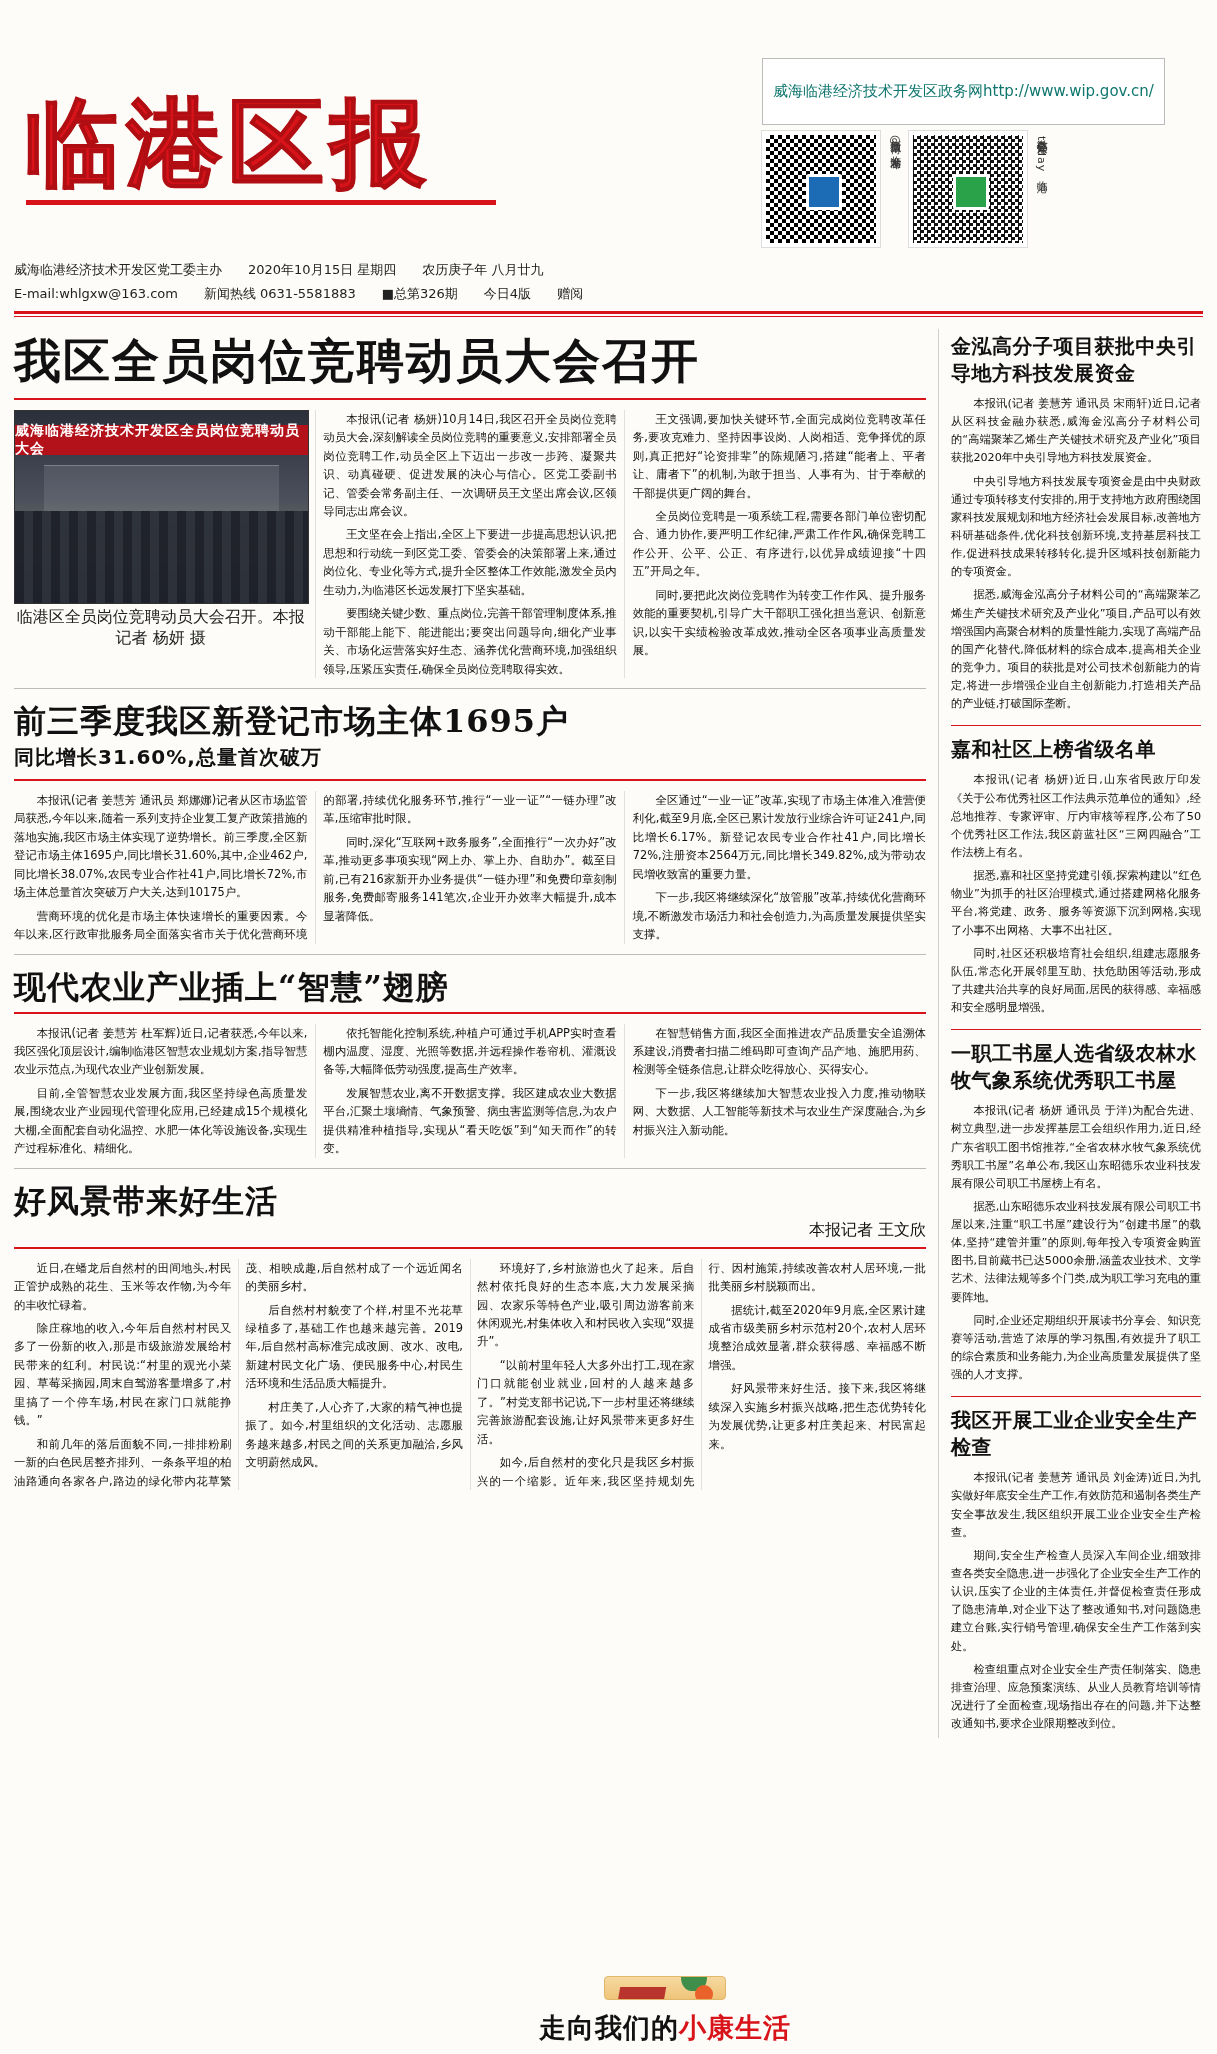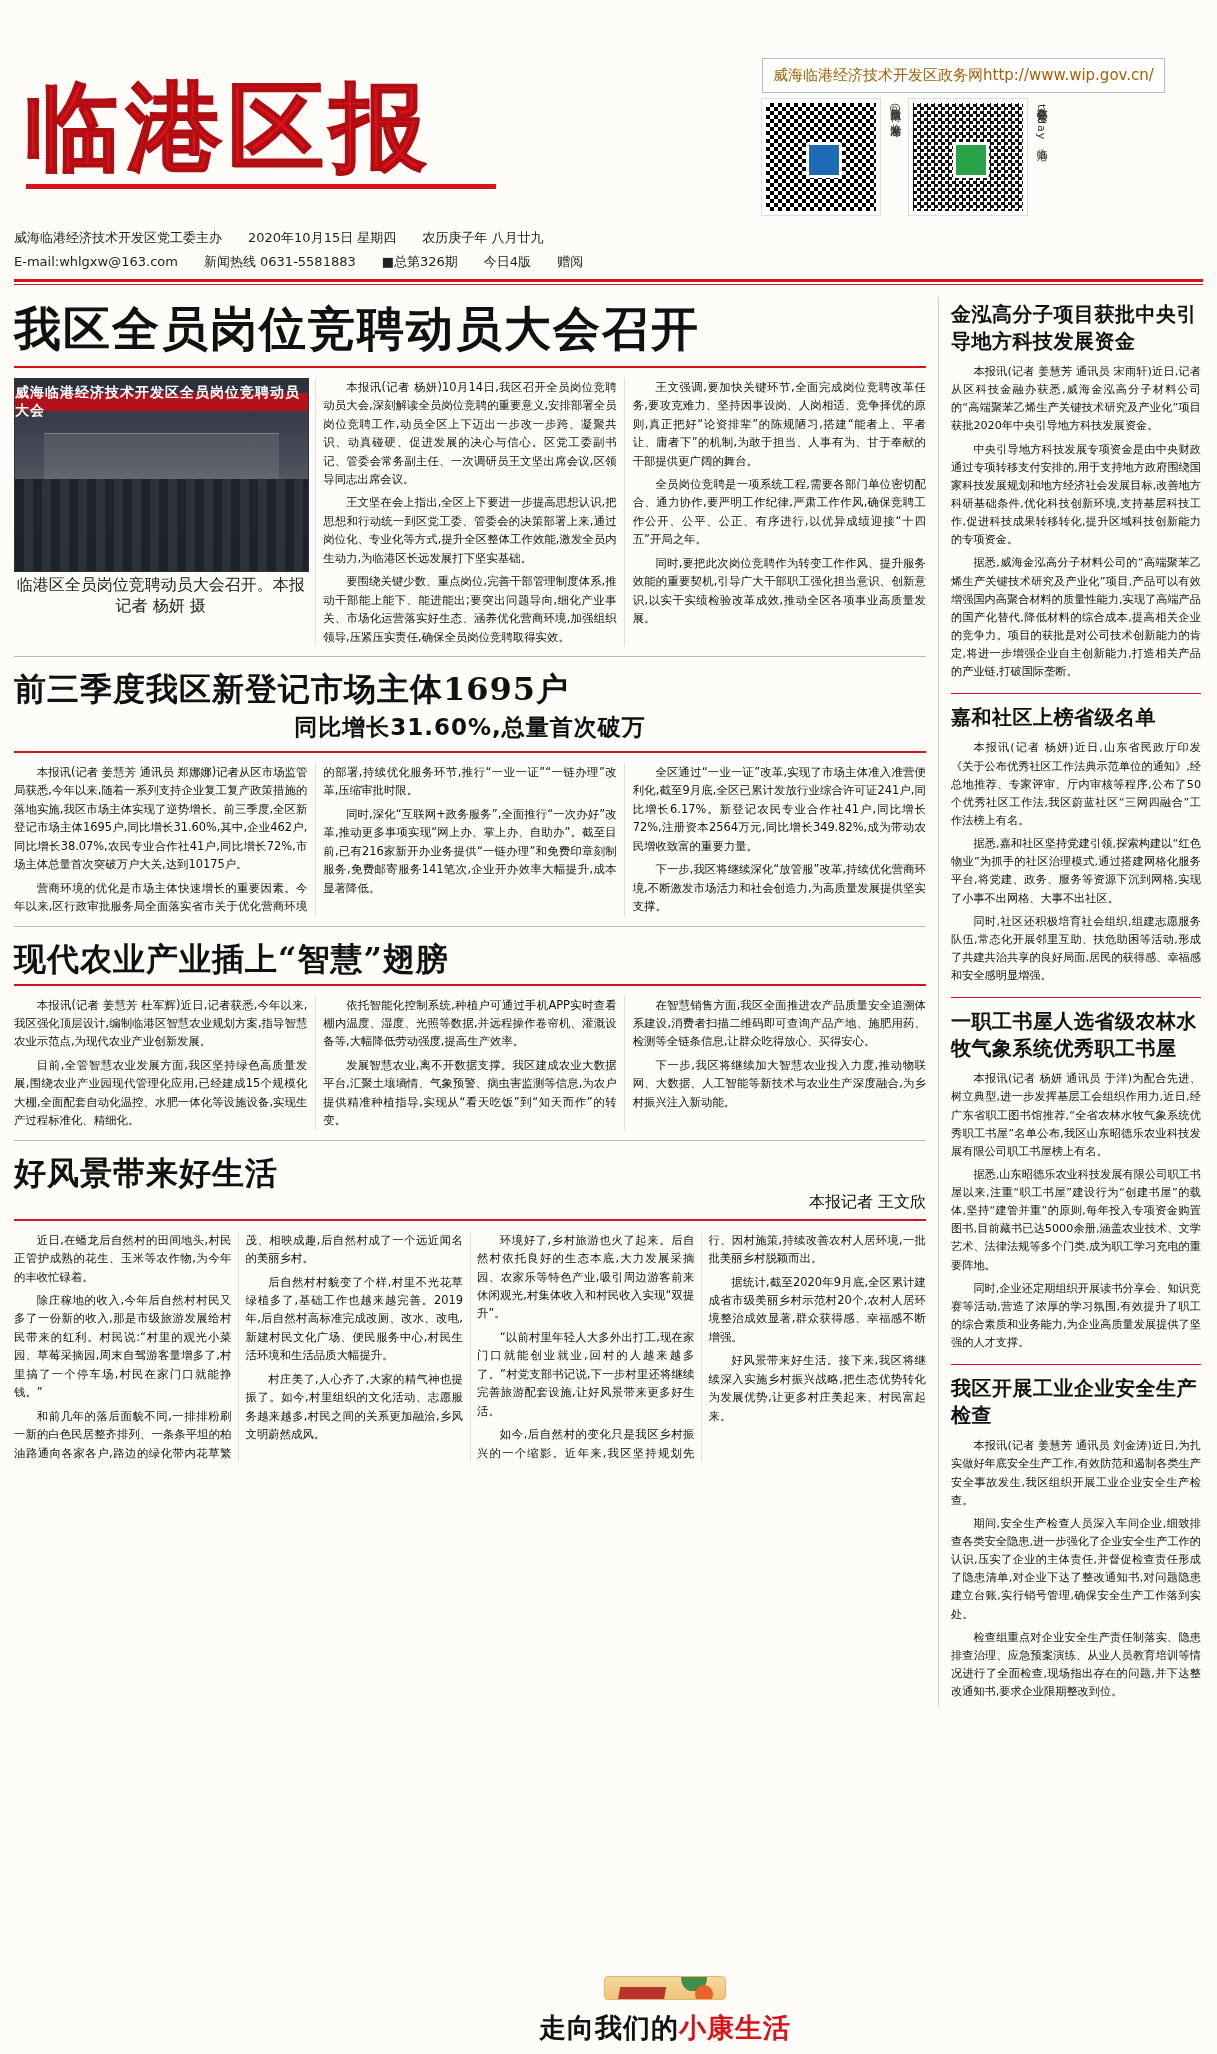--- a/index.html
+++ b/index.html
@@ -23,22 +23,22 @@
     letter-spacing:6px;
     color:#d8131a;
     line-height:1.15;
     padding-left:10px;
     text-shadow:1px 1px 0 #b00e12;
     -webkit-text-stroke:1px #b00e12;
   }
   .logo-underline{height:5px;background:#d8131a;margin:2px 0 0 12px;width:470px;}
   .mast-right{flex:1;padding-top:12px;}
   .mast-url{
-    font-size:15px;color:#a16207;border:1px solid #bbb;background:#fff;
-    padding:7px 10px;margin-bottom:6px;display:inline-block;
+    font-size:15px;color:#0f766e;border:1px solid #bbb;background:#fff;
+    padding:23px 10px;margin-bottom:6px;display:inline-block;
     font-family:"DejaVu Sans","Liberation Sans",sans-serif;
   }
   .qr-row{display:flex;gap:8px;align-items:flex-start;}
   .qr-box{position:relative;width:110px;height:108px;background:
     repeating-conic-gradient(#000 0% 25%, #fff 0% 50%) 0 0/8px 8px;
     border:4px solid #fff;outline:1px solid #ddd;}
   .qr-box.b2{background:
     repeating-conic-gradient(#111 0% 25%, #fff 0% 50%) 4px 4px/7px 7px;}
   .qr-label{
     writing-mode:vertical-rl;font-size:11px;color:#333;line-height:1.15;
@@ -64,40 +64,40 @@
   .right{width:262px;padding-left:12px;box-sizing:border-box;}
 
   h1.head-main{
     font-family:"DejaVu Serif","Liberation Serif",serif;
     font-size:47px;font-weight:bold;letter-spacing:2px;margin:6px 0 10px;line-height:1.12;
   }
   h2.head-sec{
     font-family:"DejaVu Serif","Liberation Serif",serif;
     font-size:32px;font-weight:bold;letter-spacing:1px;margin:14px 0 4px;line-height:1.15;
   }
-  .sub-head{font-size:23px;font-weight:bold;margin:0 0 8px;letter-spacing:1px;text-align:center;}
+  .sub-head{font-size:20px;font-weight:bold;margin:0 0 8px;letter-spacing:1px;}
   .hr-red{border-top:2px solid #d8131a;margin:6px 0 10px;}
   .hr-gray{border-top:1px solid #bbb;margin:10px 0;}
 
   .body3{column-count:3;column-gap:16px;column-rule:1px solid #e0e0e0;}
   .body3 p,.body4 p,.rcol p{
     font-size:11.4px;line-height:1.62;text-align:justify;margin:0 0 5px;
     text-indent:2em;color:#111;
   }
   .body4{column-count:4;column-gap:14px;column-rule:1px solid #e0e0e0;}
   .figure{
     width:100%;break-inside:avoid;margin:0 0 6px;
   }
   .photo{
     width:100%;height:192px;
     background:linear-gradient(#2b2f3a,#4a4f5c 45%,#6d6a60 70%,#39404c);
     position:relative;overflow:hidden;border:1px solid #333;
   }
   .photo .banner{
-    position:absolute;left:0;right:0;top:14px;height:18px;background:#b3121a;
+    position:absolute;left:0;right:0;top:14px;height:30px;background:#b3121a;
     color:#fff;font-size:14px;font-weight:bold;display:flex;align-items:center;justify-content:center;
     letter-spacing:1px;
   }
   .photo .stage{
     position:absolute;left:10%;right:10%;top:54px;height:56px;background:rgba(255,255,255,.10);
     border-top:1px solid rgba(255,255,255,.25);
   }
   .photo .seats{
     position:absolute;left:0;right:0;bottom:0;height:92px;
     background:repeating-linear-gradient(90deg,#1d2029 0 9px,#2c3039 9px 18px),

